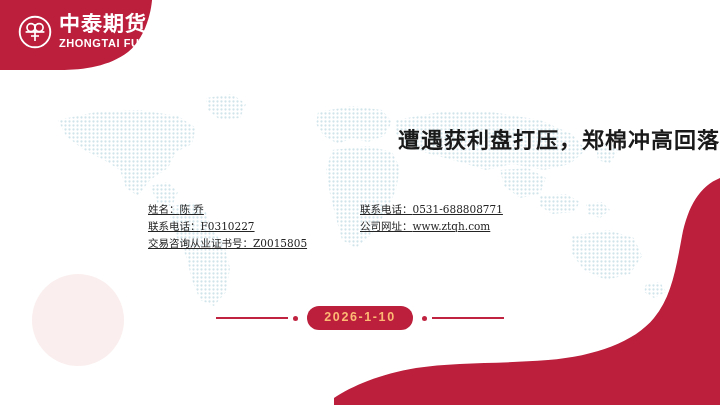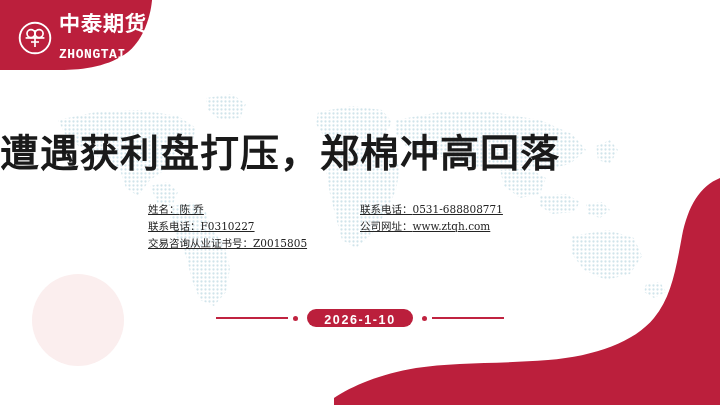--- a/index.html
+++ b/index.html
@@ -63,37 +63,37 @@
   .logo-cn {
     color: #ffffff;
     font-size: 21px;
     font-weight: 700;
     letter-spacing: 1px;
     font-family: "DejaVu Sans", "Liberation Sans", sans-serif;
     white-space: nowrap;
   }
   .logo-en {
     color: #ffffff;
-    font-size: 13px;
+    font-size: 11px;
     font-weight: 700;
     letter-spacing: 0.55px;
-    margin-top: 13px;
-    white-space: nowrap;
-    font-family: Liberation Mono, monospace;
+    margin-top: 3px;
+    white-space: nowrap;
+    font-family: Liberation Sans, sans-serif;
   }
 
   
   .title {
     position: absolute;
     top: 122px;
     left: 0;
     width: 720px;
-    text-align: left;
+    text-align: right;
     font-family: "DejaVu Sans", "Liberation Sans", sans-serif;
-    font-size: 39px;
+    font-size: 22px;
     font-weight: 700;
     letter-spacing: 1px;
     color: #1a1a1a;
     z-index: 6;
     white-space: nowrap;
   }
 
   
   .contact {
     position: absolute;
@@ -135,25 +135,25 @@
   }
   .band-dot {
     width: 5px;
     height: 5px;
     border-radius: 50%;
     background: #c02340;
     margin: 0 5px;
   }
   .date-pill {
     background: #bb1f3c;
-    color: #ffffff;
+    color: #fdba74;
     font-size: 12.5px;
     font-weight: 700;
     letter-spacing: 1.6px;
-    padding: 5px 17px 0 17px;
+    padding: 5px 17px 6px 17px;
     border-radius: 13px;
     font-family: "Liberation Sans", sans-serif;
     margin: 0 4px;
     line-height: 1;
   }
 </style>
 </head>
 <body>
 
 <div id="slide">

